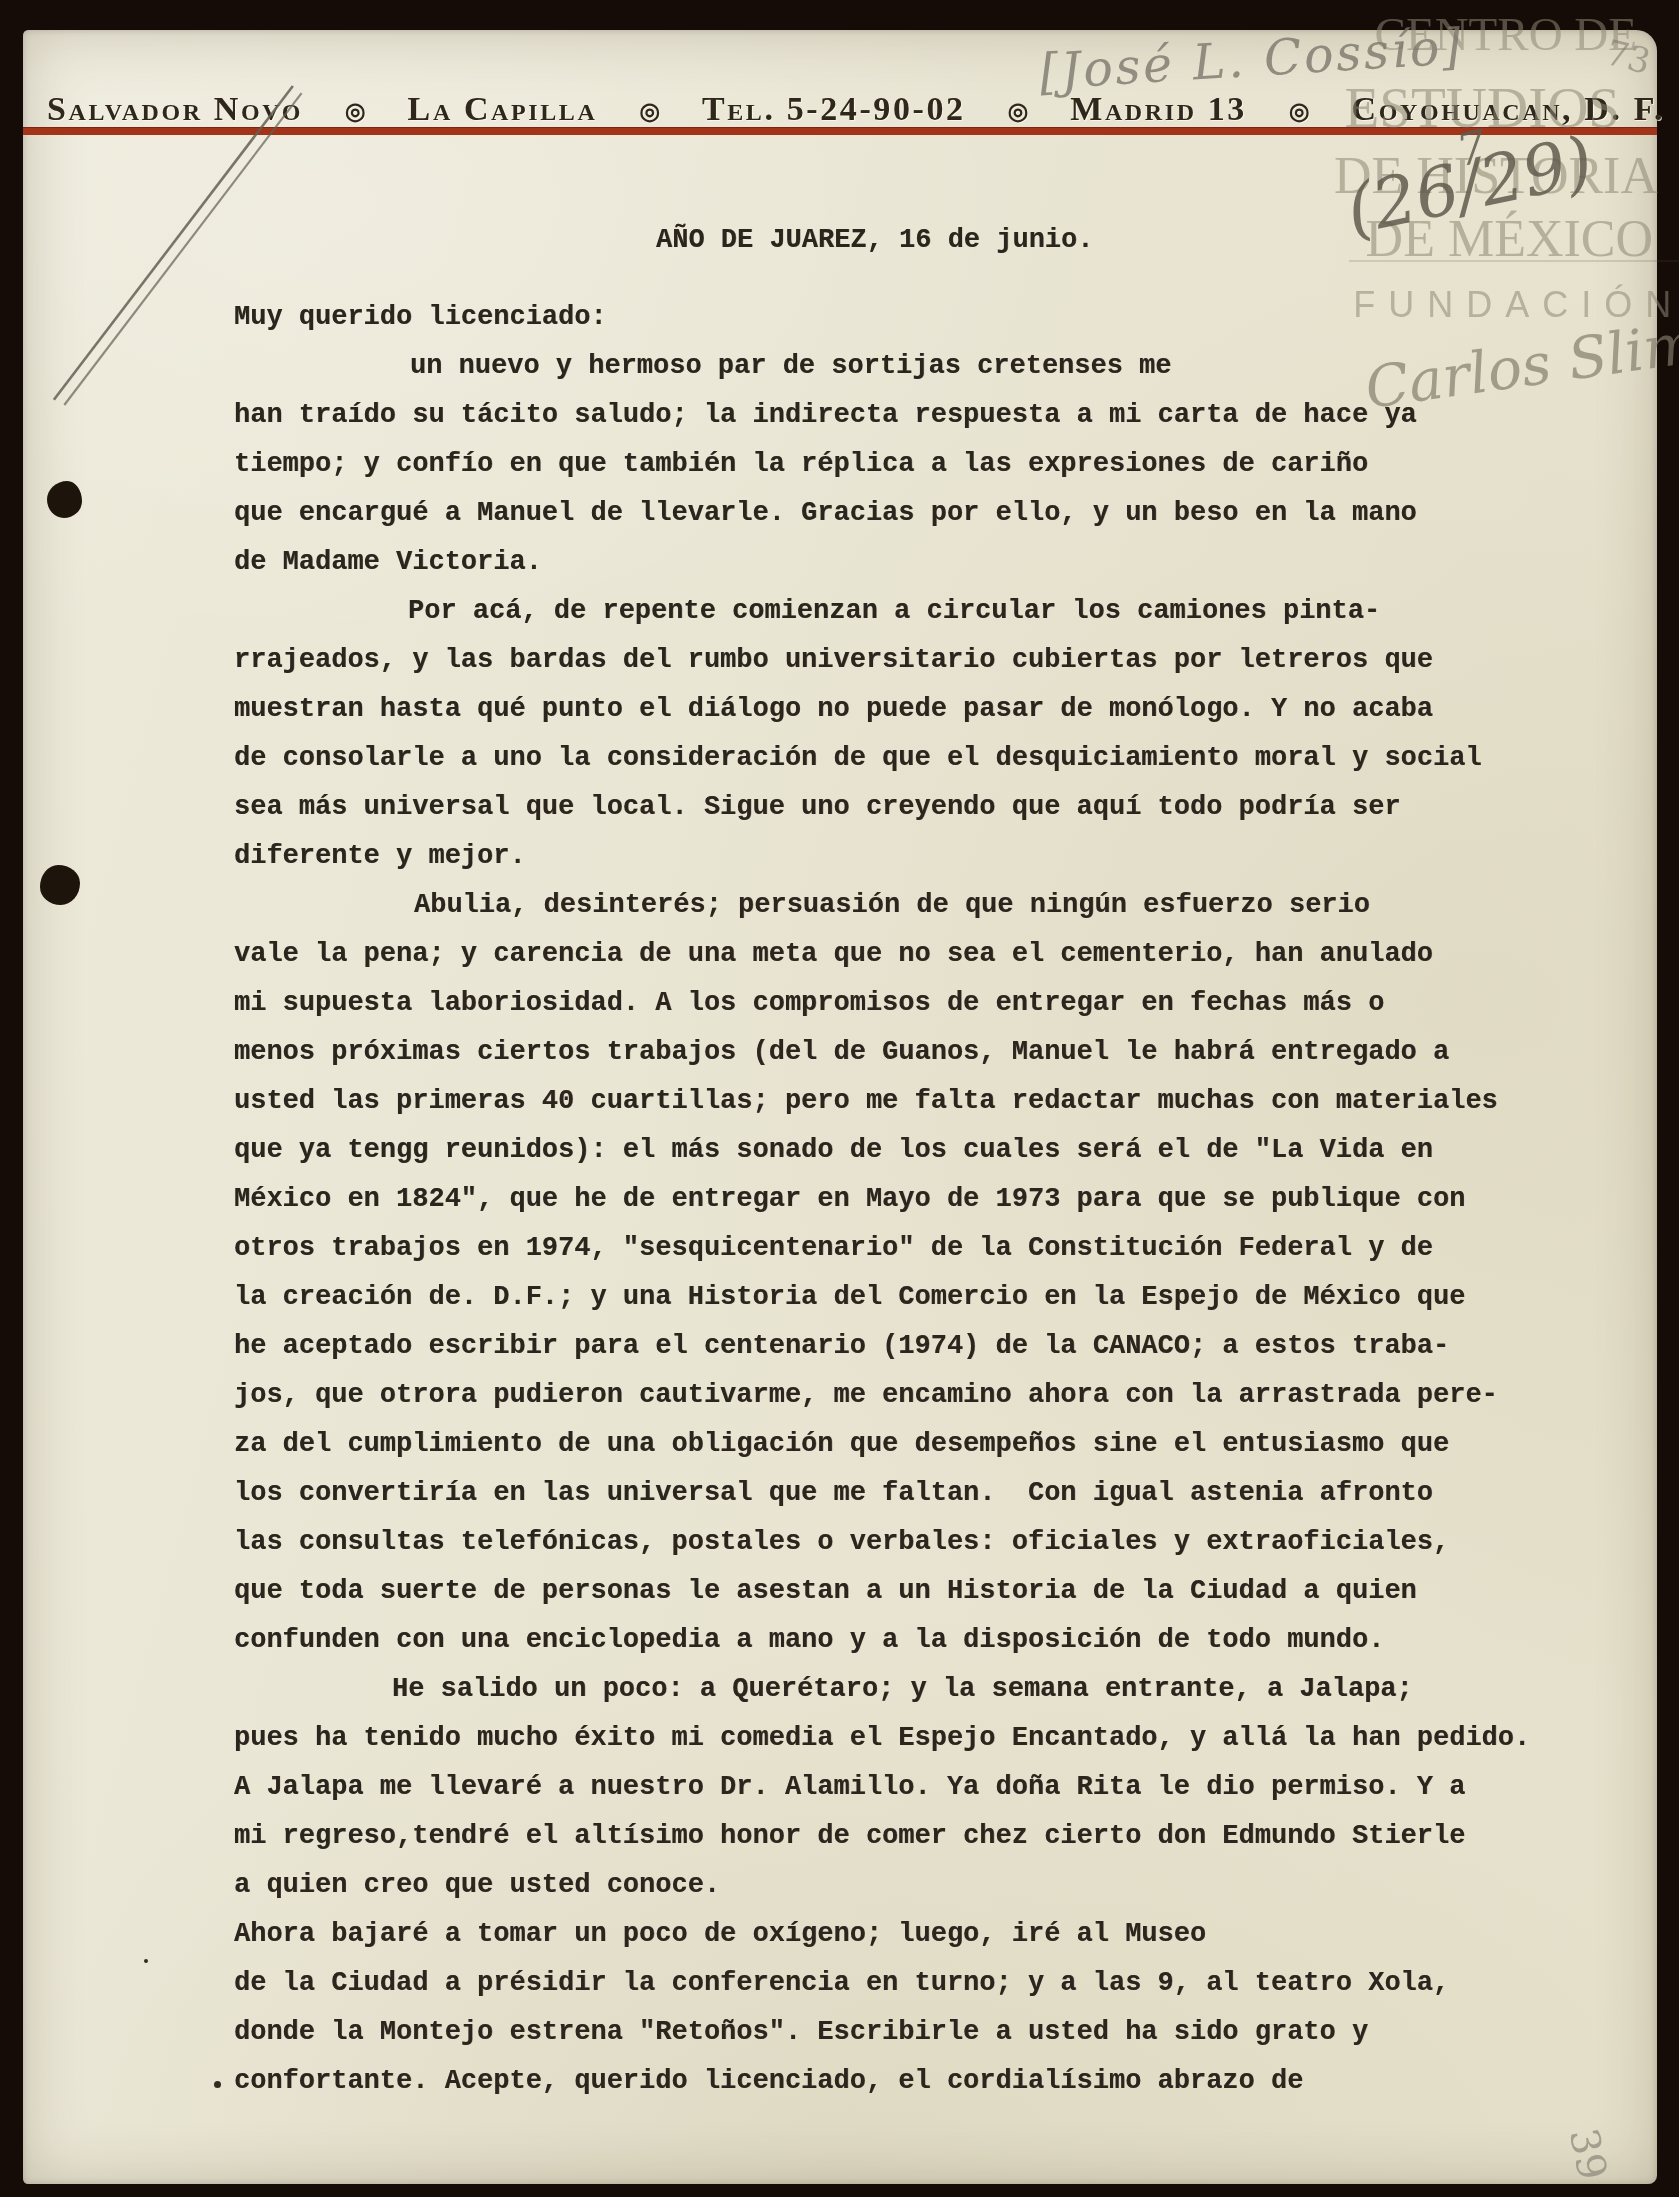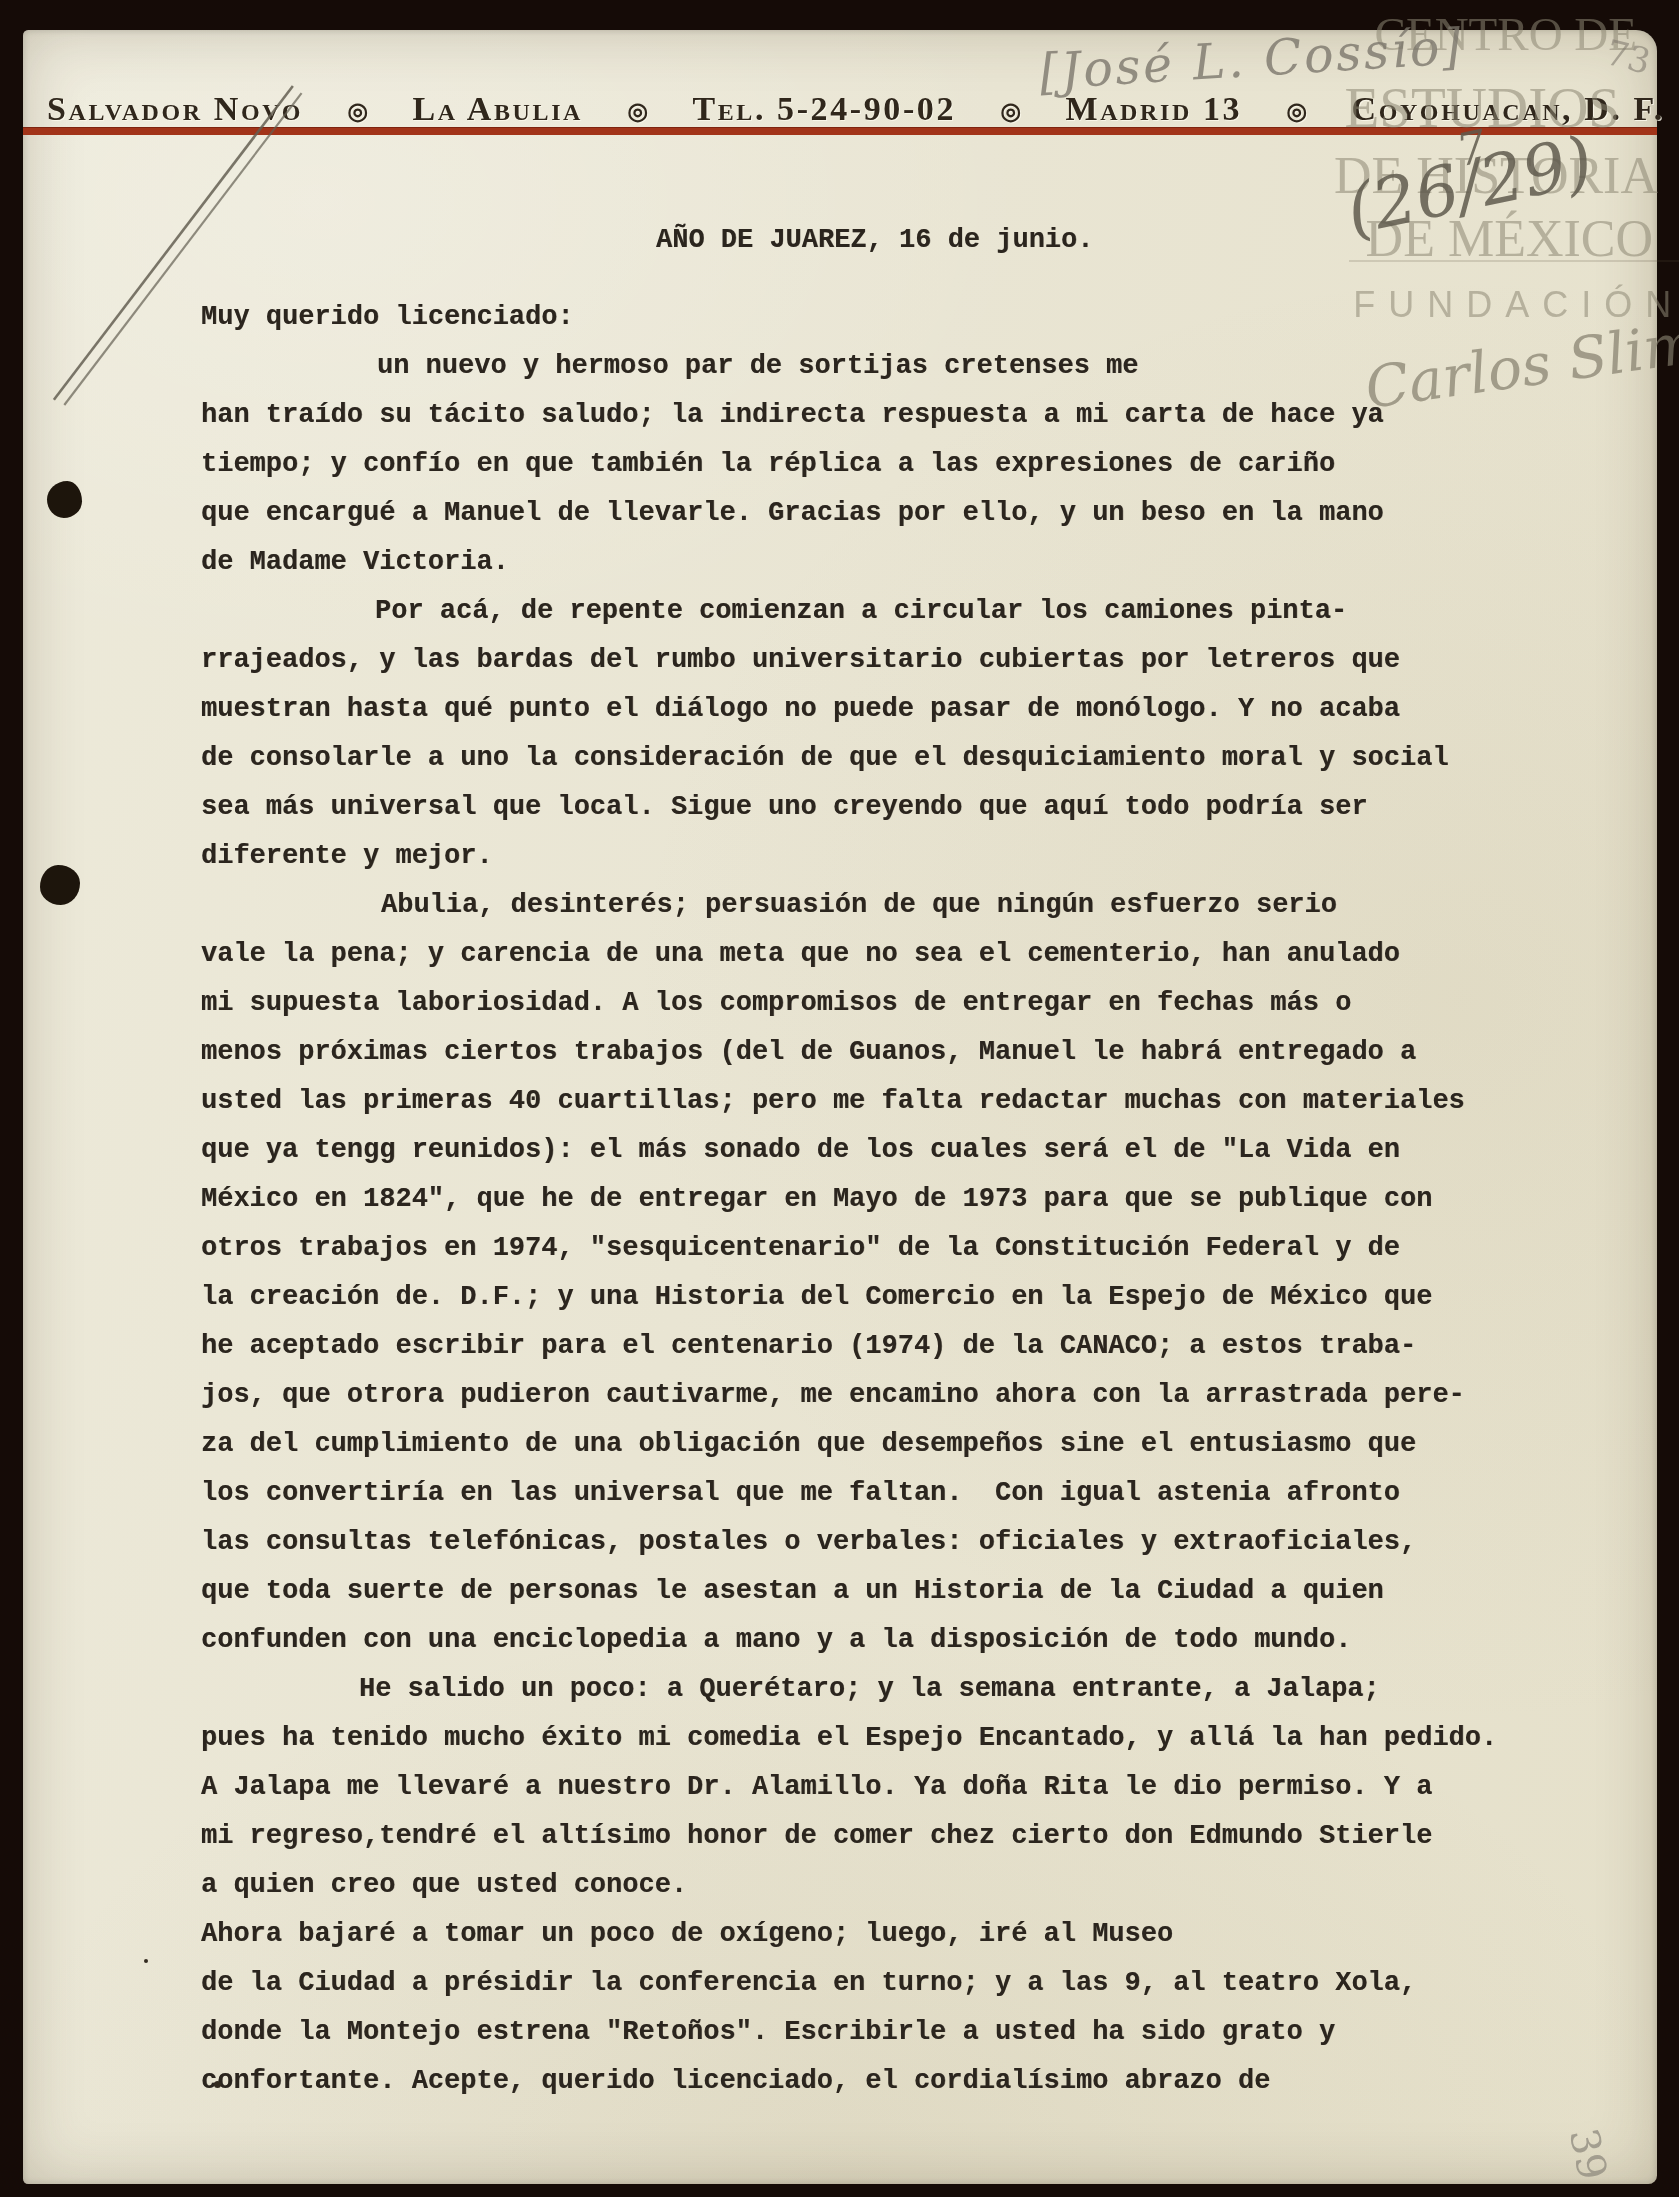--- a/index.html
+++ b/index.html
@@ -36,21 +36,21 @@
     position:absolute;left:22.6px;top:127px;width:1634px;height:7.8px;
     background:#a23419;border-top:1.7px solid #7e2410;box-sizing:border-box;
   }
   
   .type{
     font-family:"Liberation Mono",monospace;font-weight:700;
     color:#2b251e;font-size:27px;
     text-shadow:0.4px 0.4px 0.6px rgba(43,37,30,0.45);
   }
   .dateline{position:absolute;left:656px;top:216px;height:49px;line-height:49px;white-space:pre;}
-  .body-text{position:absolute;left:201px;top:293px;width:1390px;}
+  .body-text{position:absolute;left:234px;top:293px;width:1390px;}
   .tline{height:49px;line-height:49px;white-space:pre;}
   .para .first{box-sizing:border-box;}
   .para:nth-of-type(1) .first{padding-left:245px;}
   .para:nth-of-type(2) .first{padding-left:176px;}
   .para:nth-of-type(3) .first{padding-left:174px;}
   .para:nth-of-type(4) .first{padding-left:180px;}
   .para:nth-of-type(5) .first{padding-left:158px;}
   
   .wm{position:absolute;pointer-events:none;color:rgba(140,135,115,0.55);}
   .wm-serif{font-family:"Liberation Serif",serif;white-space:nowrap;}
@@ -90,21 +90,21 @@
   .checkmark-svg{position:absolute;left:0;top:0;pointer-events:none;}
 </style>
 </head>
 <body>
 
 <div class="paper"></div>
 
 <div class="letterhead">
   <span>Salvador Novo</span>
   <span class="sep">◎</span>
-  <span>La Abulia</span>
+  <span>La Capilla</span>
   <span class="sep">◎</span>
   <span>Tel. 5-24-90-02</span>
   <span class="sep">◎</span>
   <span>Madrid 13</span>
   <span class="sep">◎</span>
   <span>Coyohuacan, D. F.</span>
 </div>
 <div class="rule"></div>
 
 <div class="type dateline">AÑO DE JUAREZ, 16 de junio.</div>

